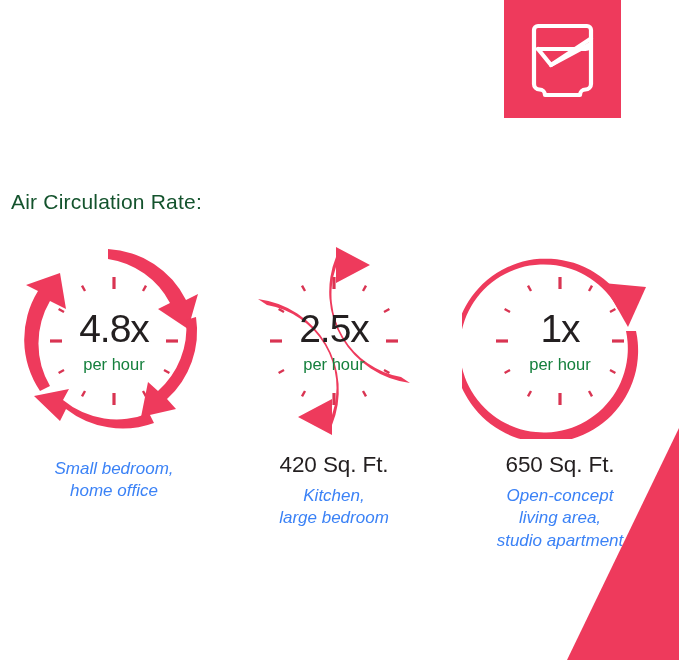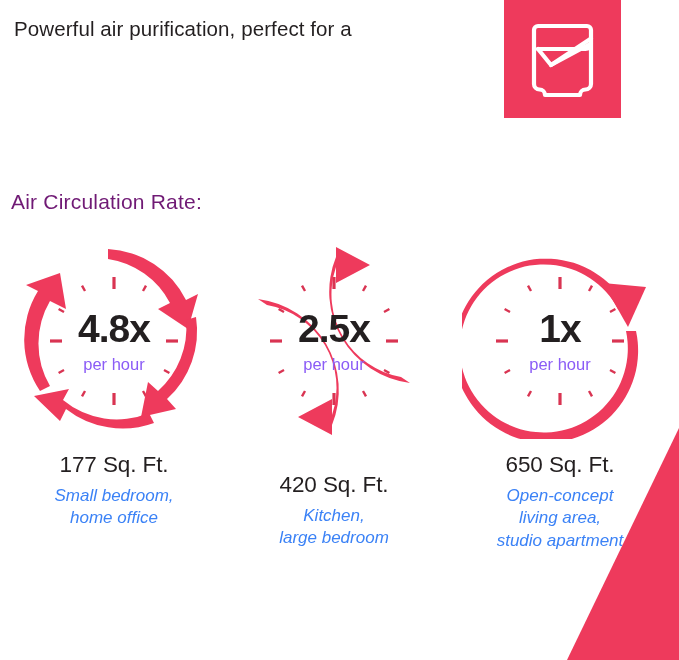--- a/index.html
+++ b/index.html
@@ -62,40 +62,40 @@
   }
   .bed-badge svg { display: block; }
 
   
   .section-label {
     position: absolute;
     left: 11px;
     top: 190px;
     font-size: 21px;
     letter-spacing: .2px;
-    color: #701a75;
+    color: #14532d;
   }
 
   
   .circles-row {
     position: absolute;
     left: 0;
     top: 243px;
     width: 679px;
     display: flex;
     justify-content: flex-start;
   }
   .circle-col {
     width: 220px;
     display: flex;
     flex-direction: column;
     align-items: center;
   }
   .circle-col:nth-child(1) { margin-left: 4px; }
-  .circle-col:nth-child(2) { margin-left: 0px; gap: 20px; }
+  .circle-col:nth-child(2) { margin-left: 0px; }
   .circle-col:nth-child(3) { margin-left: 6px; }
 
   .dial {
     position: relative;
     width: 196px;
     height: 196px;
   }
   .dial svg {
     position: absolute;
     left: 0;
@@ -107,29 +107,29 @@
     top: 0;
     width: 196px;
     height: 196px;
     display: flex;
     flex-direction: column;
     align-items: center;
     justify-content: center;
   }
   .dial-rate {
     font-size: 39px;
-    font-weight: 700;
+    font-weight: 400;
     letter-spacing: -1px;
     color: #231f20;
     line-height: 1;
   }
   .dial-unit {
     font-size: 16.5px;
     font-weight: 400;
-    color: #8b5cf6;
+    color: #15803d;
     line-height: 1;
     margin-top: 8px;
   }
 
   
   .caption {
     margin-top: 12px;
     text-align: center;
   }
   .caption-area {
@@ -145,21 +145,20 @@
     color: #3b82f6;
     line-height: 1.32;
     margin-top: 7px;
     white-space: pre-line;
   }
 </style>
 </head>
 <body>
 
 <div class="header">
-  <div class="header-kicker">Powerful air purification, perfect for a</div>
 </div>
 
 <div class="bed-badge">
   <svg width="117" height="118" viewBox="0 0 117 118">
     <g fill="none" stroke="#ffffff" stroke-width="4.2" stroke-linejoin="round" stroke-linecap="round">
       <path d="M34 26 h49 a4 4 0 0 1 4 4 v54 a5.5 5.5 0 0 1 -5.5 5.5
                a5.5 5.5 0 0 0 -5.5 5.5 h-35 a5.5 5.5 0 0 0 -5.5 -5.5
                a5.5 5.5 0 0 1 -5.5 -5.5 v-54 a4 4 0 0 1 4 -4 z"></path>
       <path d="M34 49 h47.5 a5.5 5.5 0 0 0 5.5 -5.5"></path>
       <path d="M34 49 l13 16 L87 38.5"></path>
@@ -213,21 +212,20 @@
                    L10 42 L44 30 L50 66 L34 58
                    A 84 84 0 0 0 34 143 Z"></path>
         </g>
       </svg>
       <div class="dial-center">
         <div class="dial-rate">4.8x</div>
         <div class="dial-unit">per hour</div>
       </div>
     </div>
     <div class="caption">
-      <div class="caption-area">177 Sq. Ft.</div>
       <div class="caption-desc">Small bedroom,
 home office</div>
     </div>
   </div>
 
   <div class="circle-col">
     <div class="dial">
       <svg width="196" height="196" viewBox="0 0 196 196">
         <g stroke="#d93452" stroke-linecap="butt">
           <line x1="98" y1="34" x2="98" y2="46" stroke-width="3.2"></line>

